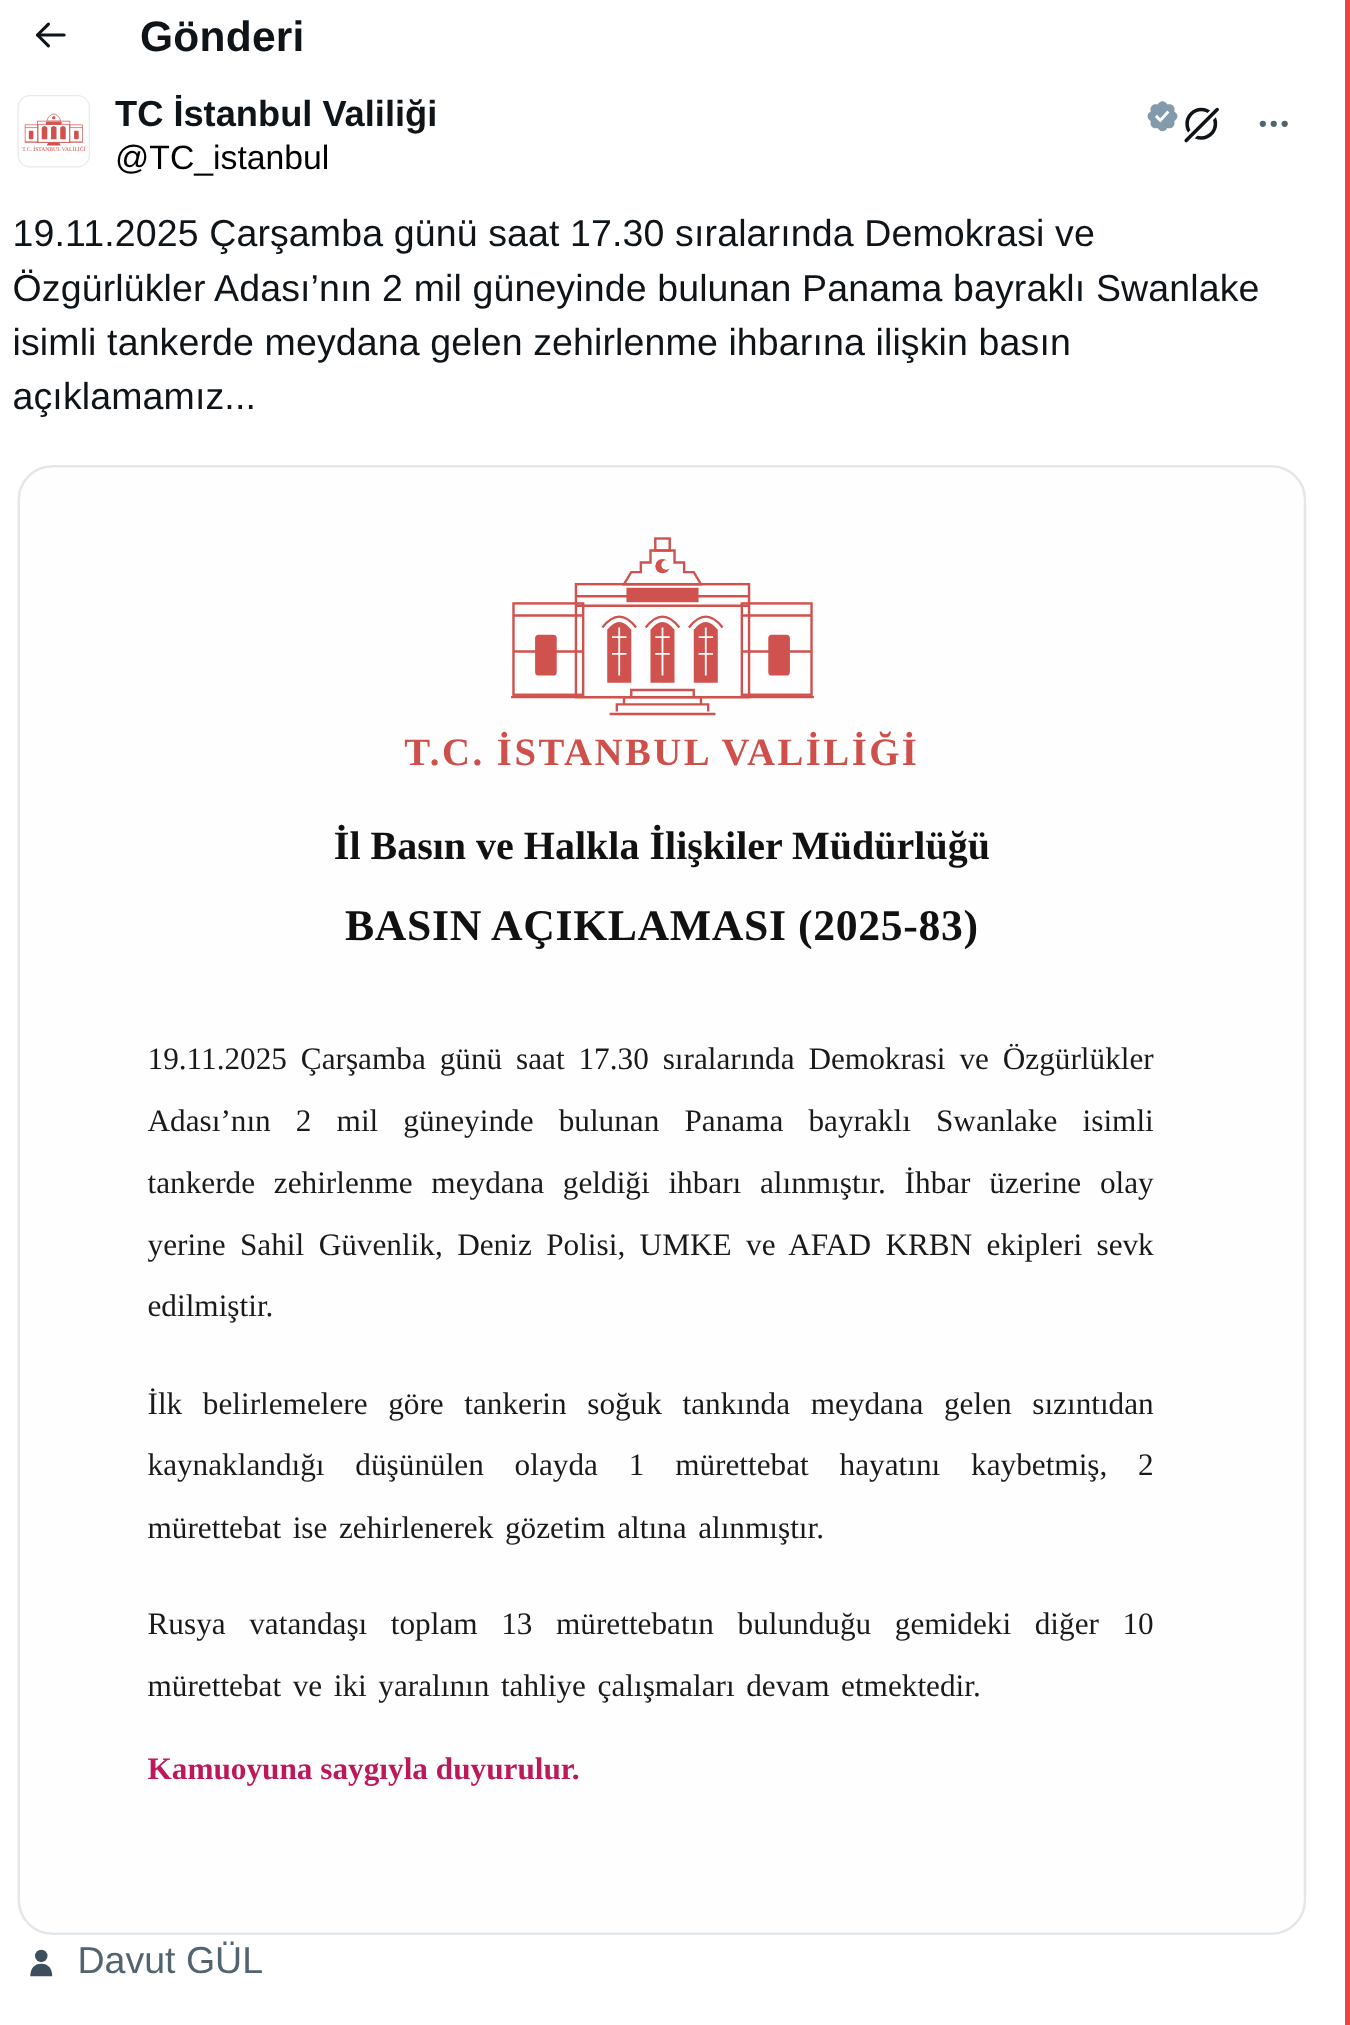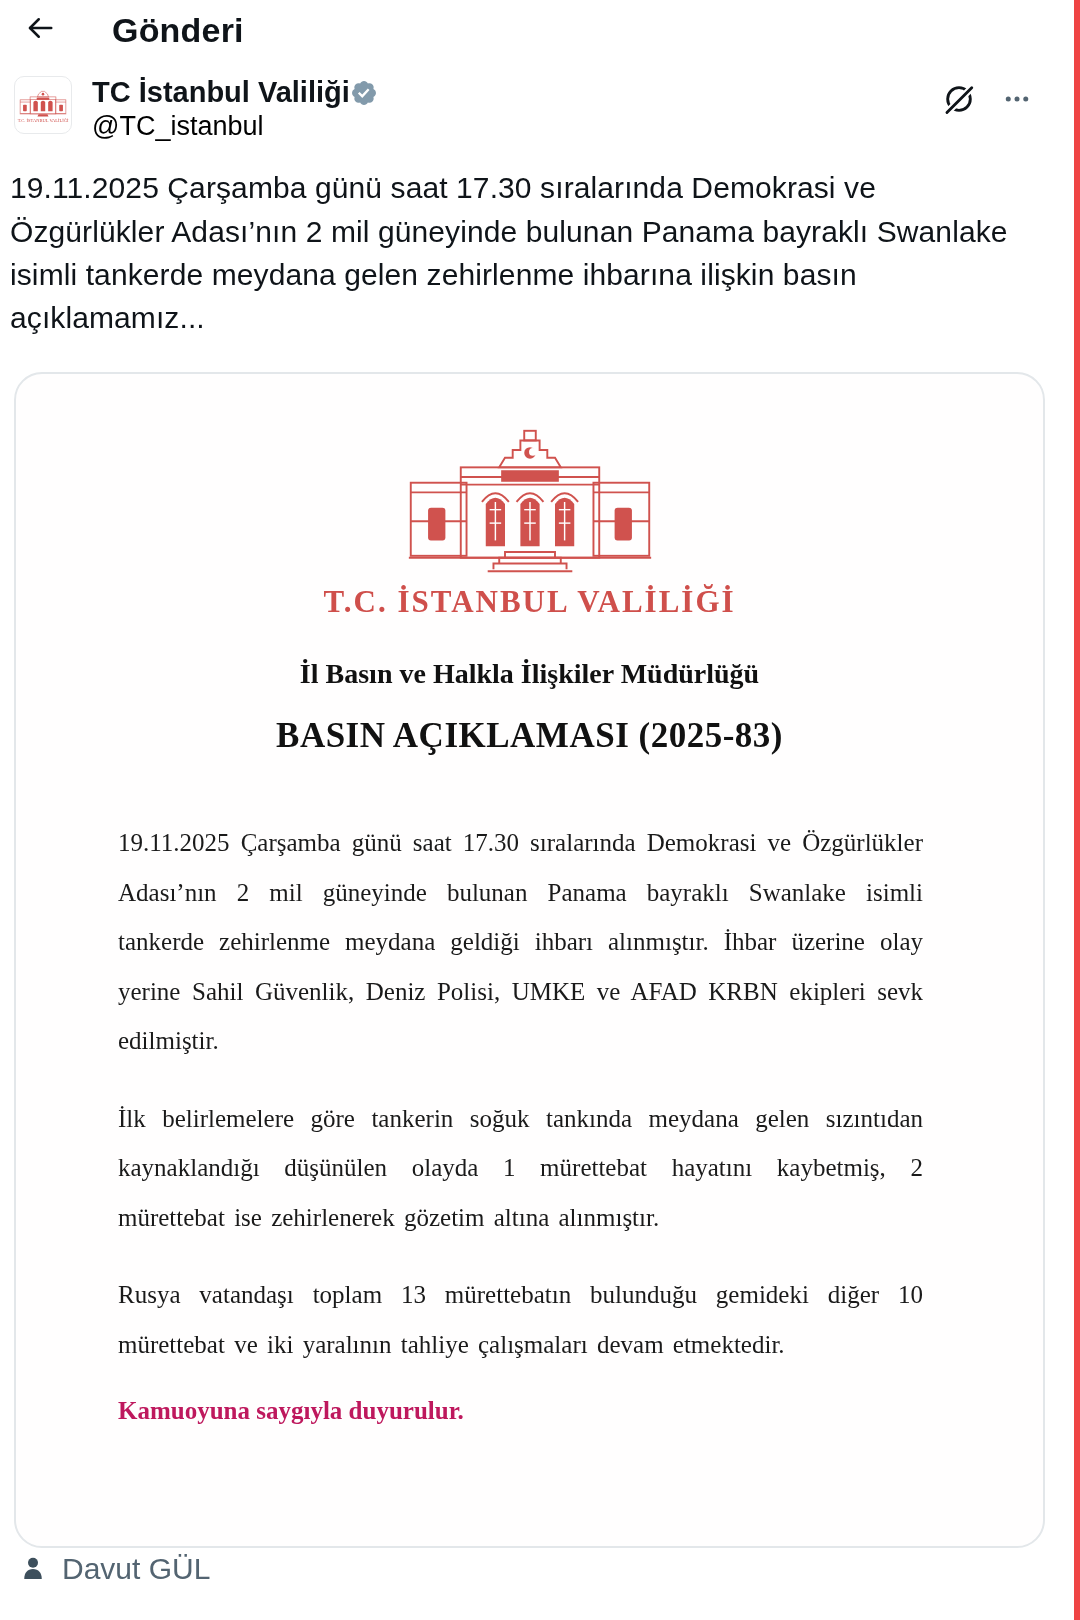--- a/index.html
+++ b/index.html
@@ -1,37 +1,37 @@
 <!DOCTYPE html>
 <html><head>
 <meta charset="utf-8">
 <style>
   * { margin:0; padding:0; box-sizing:border-box; }
   html,body { background:#ffffff; }
   body { font-family:"Liberation Sans", sans-serif; color:#0f1419; }
   .page {
     position:relative; width:1080px; height:1620px; background:#fff;
-    border-right:6px solid #ef4444; overflow:hidden;
+    border-right:4px solid #ef4444; overflow:hidden;
   }
   
   .topbar { display:flex; align-items:center; padding:10px 16px 4px 20px; }
   .back-btn { width:40px; height:40px; display:flex; align-items:center; justify-content:center; cursor:pointer; }
   .back-btn svg { width:30px; height:30px; }
   .topbar-title { font-size:34px; font-weight:700; margin-left:52px; letter-spacing:.2px; }
   
   .author-row { display:flex; align-items:flex-start; padding:22px 24px 0 14px; }
   .avatar {
     width:58px; height:58px; border:1px solid #e8eaec; border-radius:10px;
     background:#fff; display:flex; flex-direction:column; align-items:center;
     justify-content:center; overflow:hidden; flex:0 0 auto;
   }
   .avatar svg { width:48px; height:30px; display:block; }
   .avatar-caption { font-size:5px; color:#d0524e; font-family:"Liberation Serif", serif; white-space:nowrap; transform:scale(.9); }
   .author-meta { margin-left:20px; flex:1 1 auto; min-width:0; }
-  .author-name-line { display:flex; align-items:center; gap:0; }
+  .author-name-line { display:flex; align-items:center; gap:0;justify-content:space-between; }
   .author-name { font-size:29px; font-weight:700; line-height:1.15; }
   .verified-badge svg { width:28px; height:28px; display:block; }
   .author-handle { font-size:27px; color:#000000; margin-top:2px; }
   .author-actions { display:flex; align-items:center; gap:26px; padding:6px 18px 0 0; }
   .grok-icon svg { width:34px; height:34px; display:block; }
   .more-icon svg { width:30px; height:30px; display:block; }
   
   .tweet-text {
     padding:24px 40px 0 10px; font-size:30px; line-height:1.44;
     color:#0f1419; letter-spacing:.1px;
@@ -43,39 +43,39 @@
     overflow:hidden;
   }
   .pr-logo-wrap { display:flex; flex-direction:column; align-items:center; padding-top:52px; }
   .pr-logo-wrap svg.building { width:250px; height:150px; display:block; }
   .pr-logo-caption {
     margin-top:8px; font-family:"Liberation Serif", serif; font-weight:700;
     color:#cf4f4b; font-size:31px; letter-spacing:2px;
   }
   .pr-heading1 {
     text-align:center; margin-top:38px; font-family:"Liberation Serif", serif;
-    font-weight:700; font-size:28px; color:#111;
+    font-weight:700; font-size:32px; color:#111;
   }
   .pr-heading2 {
     text-align:center; margin-top:26px; font-family:"Liberation Serif", serif;
     font-weight:700; font-size:35px; color:#111; letter-spacing:.5px;
   }
   .pr-body { margin:62px 120px 0 102px; }
   .pr-body p {
     font-family:"Liberation Serif", serif; font-size:25px; color:#1a1a1a;
     line-height:1.98; text-align:justify; margin-bottom:28px;
     word-spacing:3px;
   }
   .pr-closing {
     font-family:"Liberation Serif", serif; font-size:25px; font-weight:700;
     color:#be185d; margin-top:14px;
   }
   
   .tag-row {
-    position:absolute; left:18px; top:1552px; display:flex; align-items:center; gap:14px;
+    position:absolute; left:18px; top:1552px; display:flex; align-items:flex-end; gap:14px;
     cursor:pointer;
   }
   .person-icon svg { width:30px; height:30px; display:block; }
   .tag-name { font-size:30px; color:#536471; }
 </style>
 </head>
 <body>
 
 <div class="page">
 

